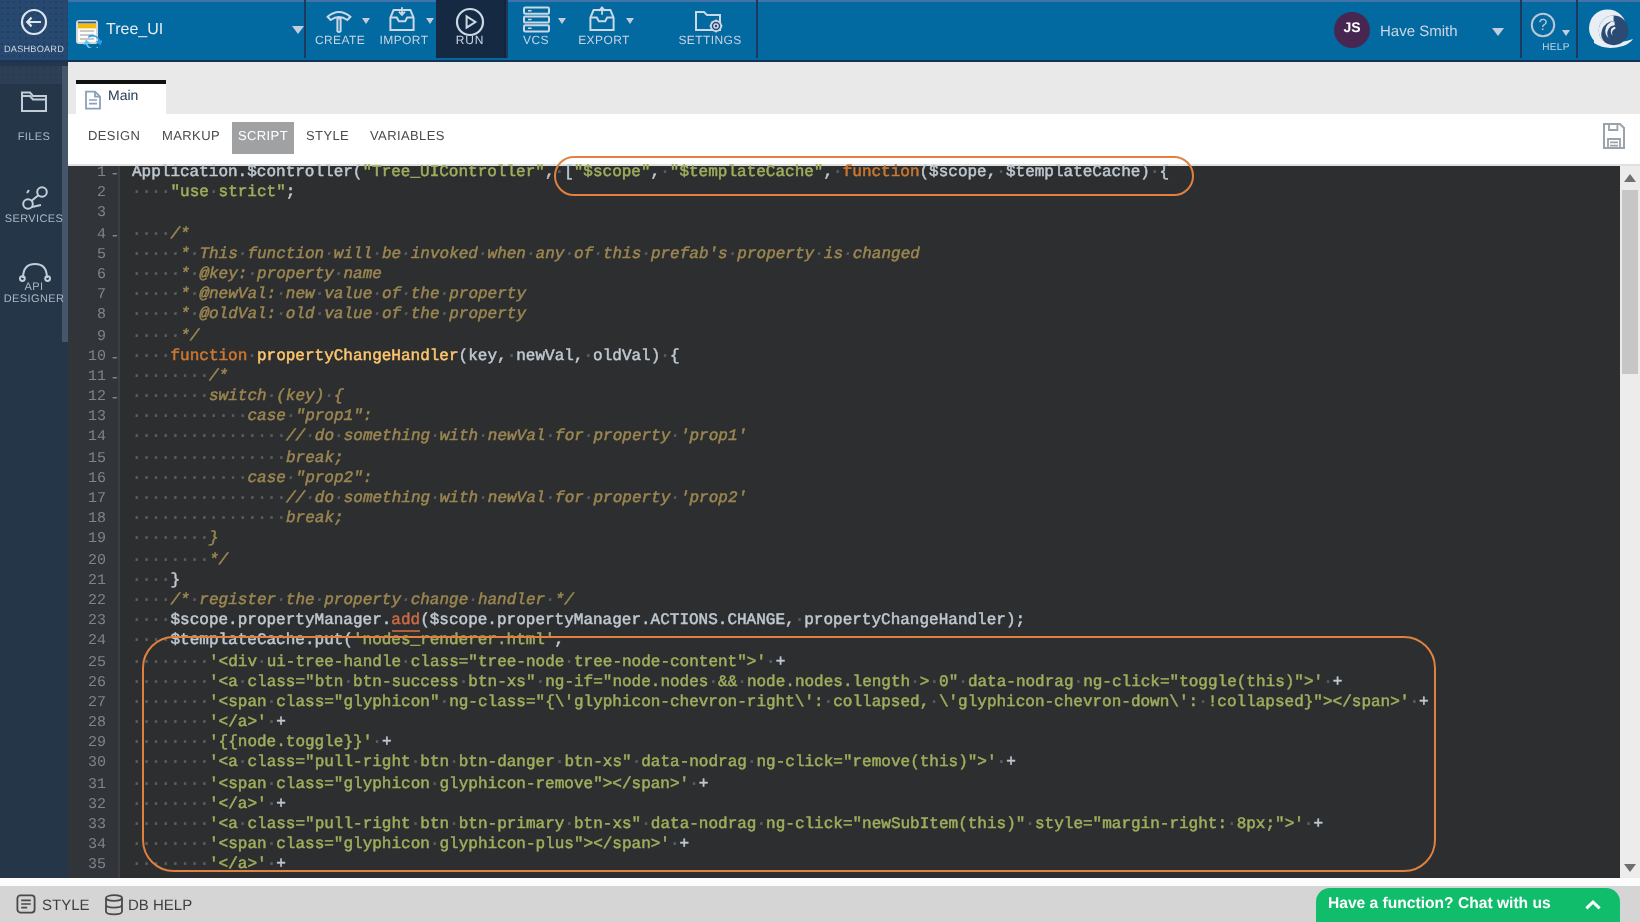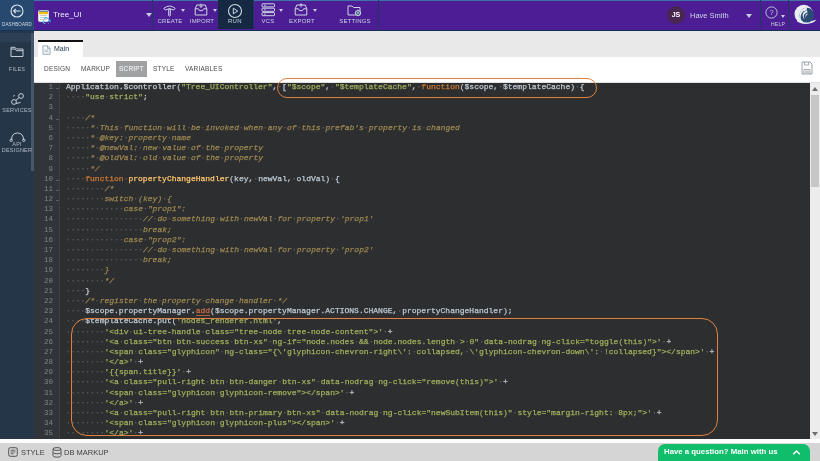--- a/index.html
+++ b/index.html
@@ -1,19 +1,19 @@
 <!DOCTYPE html>
 <html><head><meta charset="utf-8">
 <style>
 *{margin:0;padding:0;box-sizing:border-box}
 html,body{width:820px;height:461px;overflow:hidden;background:#e9e9e9}
 body{font-family:"Liberation Sans",sans-serif;position:relative}
 .abs{position:absolute}
 
-#topbar{left:34px;top:0;width:786px;height:31px;background:#4c1d95;border-bottom:1.5px solid #153253}
+#topbar{left:34px;top:0;width:786px;height:31px;background:#0369a1;border-bottom:1.5px solid #153253}
 #topbar .hl{position:absolute;left:0;top:0;width:100%;height:1px;background:#4273a8}
 .sep{position:absolute;top:0;width:1px;height:29px;background:#1d3a5e}
 .tbi{position:absolute;top:0;height:29px;text-align:center;color:#c9d4e2}
 .tbi .lbl{position:absolute;left:0;right:0;top:18px;font-size:6px;letter-spacing:.2px;color:#c9d4e2}
 .caret{position:absolute;width:0;height:0;border-left:3px solid transparent;border-right:3px solid transparent;border-top:4px solid #c2cedd}
 #runcell{position:absolute;left:184px;top:0;width:34px;height:29px;background:#152a42}
 
 #sidebar{left:0;top:0;width:34px;height:443px;background:#253649;color:#b6c1cd}
 #dash{position:absolute;left:0;top:0;width:34px;height:31px;background:radial-gradient(circle at 1px 1px,#223f63 .6px,transparent .7px) 0 0/3px 3px,#27496f;border-bottom:1.5px solid #17345a}
 #dstrip{position:absolute;left:0;top:33px;width:34px;height:9px;background:radial-gradient(circle at 1px 1px,#273a50 .6px,transparent .7px) 0 0/3px 3px,#2d3f55}
@@ -272,21 +272,21 @@
 <i>·</i><i>·</i><i>·</i><i>·</i><i>·</i><i>·</i><i>·</i><i>·</i><b class="c">}</b>
 <i>·</i><i>·</i><i>·</i><i>·</i><i>·</i><i>·</i><i>·</i><i>·</i><b class="c">*/</b>
 <i>·</i><i>·</i><i>·</i><i>·</i>}
 <i>·</i><i>·</i><i>·</i><i>·</i><b class="c">/*<i>·</i>register<i>·</i>the<i>·</i>property<i>·</i>change<i>·</i>handler<i>·</i>*/</b>
 <i>·</i><i>·</i><i>·</i><i>·</i>$scope.propertyManager.<b class="u">add</b>($scope.propertyManager.ACTIONS.CHANGE,<i>·</i>propertyChangeHandler);
 <i>·</i><i>·</i><i>·</i><i>·</i>$templateCache.put(<b class="s">'nodes_renderer.html'</b>,
 <i>·</i><i>·</i><i>·</i><i>·</i><i>·</i><i>·</i><i>·</i><i>·</i><b class="s">'&lt;div<i>·</i>ui-tree-handle<i>·</i>class="tree-node<i>·</i>tree-node-content"&gt;'</b><i>·</i>+
 <i>·</i><i>·</i><i>·</i><i>·</i><i>·</i><i>·</i><i>·</i><i>·</i><b class="s">'&lt;a<i>·</i>class="btn<i>·</i>btn-success<i>·</i>btn-xs"<i>·</i>ng-if="node.nodes<i>·</i>&amp;&amp;<i>·</i>node.nodes.length<i>·</i>&gt;<i>·</i>0"<i>·</i>data-nodrag<i>·</i>ng-click="toggle(this)"&gt;'</b><i>·</i>+
 <i>·</i><i>·</i><i>·</i><i>·</i><i>·</i><i>·</i><i>·</i><i>·</i><b class="s">'&lt;span<i>·</i>class="glyphicon"<i>·</i>ng-class="{\'glyphicon-chevron-right\':<i>·</i>collapsed,<i>·</i>\'glyphicon-chevron-down\':<i>·</i>!collapsed}"&gt;&lt;/span&gt;'</b><i>·</i>+
 <i>·</i><i>·</i><i>·</i><i>·</i><i>·</i><i>·</i><i>·</i><i>·</i><b class="s">'&lt;/a&gt;'</b><i>·</i>+
-<i>·</i><i>·</i><i>·</i><i>·</i><i>·</i><i>·</i><i>·</i><i>·</i><b class="s">'{{span.title}}'</b><i>·</i>+
+<i>·</i><i>·</i><i>·</i><i>·</i><i>·</i><i>·</i><i>·</i><i>·</i><b class="s">'{{node.toggle}}'</b><i>·</i>+
 <i>·</i><i>·</i><i>·</i><i>·</i><i>·</i><i>·</i><i>·</i><i>·</i><b class="s">'&lt;a<i>·</i>class="pull-right<i>·</i>btn<i>·</i>btn-danger<i>·</i>btn-xs"<i>·</i>data-nodrag<i>·</i>ng-click="remove(this)"&gt;'</b><i>·</i>+
 <i>·</i><i>·</i><i>·</i><i>·</i><i>·</i><i>·</i><i>·</i><i>·</i><b class="s">'&lt;span<i>·</i>class="glyphicon<i>·</i>glyphicon-remove"&gt;&lt;/span&gt;'</b><i>·</i>+
 <i>·</i><i>·</i><i>·</i><i>·</i><i>·</i><i>·</i><i>·</i><i>·</i><b class="s">'&lt;/a&gt;'</b><i>·</i>+
 <i>·</i><i>·</i><i>·</i><i>·</i><i>·</i><i>·</i><i>·</i><i>·</i><b class="s">'&lt;a<i>·</i>class="pull-right<i>·</i>btn<i>·</i>btn-primary<i>·</i>btn-xs"<i>·</i>data-nodrag<i>·</i>ng-click="newSubItem(this)"<i>·</i>style="margin-right:<i>·</i>8px;"&gt;'</b><i>·</i>+
 <i>·</i><i>·</i><i>·</i><i>·</i><i>·</i><i>·</i><i>·</i><i>·</i><b class="s">'&lt;span<i>·</i>class="glyphicon<i>·</i>glyphicon-plus"&gt;&lt;/span&gt;'</b><i>·</i>+
 <i>·</i><i>·</i><i>·</i><i>·</i><i>·</i><i>·</i><i>·</i><i>·</i><b class="s">'&lt;/a&gt;'</b><i>·</i>+</div>
 
 <div class="ann" style="left:277px;top:78px;width:320px;height:20px;border-radius:10px"></div>
 <div class="ann" style="left:71px;top:317.5px;width:647px;height:118px;border-radius:16px"></div>
 
@@ -299,20 +299,20 @@
 <div class="abs" id="botbar">
   <svg class="abs" style="left:8px;top:4px" width="10" height="10" viewBox="0 0 10 10" fill="none" stroke="#4a4a4a" stroke-width=".9">
     <rect x=".7" y=".7" width="8.6" height="8.6" rx="1.5"></rect>
     <path d="M2.6 3.2 h4.8 M2.6 5 h4.8 M2.6 6.8 h3" stroke-width=".8"></path>
   </svg>
   <div class="abs" style="left:21px;top:5px;font-size:7.5px;color:#3f3f3f">STYLE</div>
   <svg class="abs" style="left:52px;top:3.5px" width="10" height="11" viewBox="0 0 10 11" fill="none" stroke="#4a4a4a" stroke-width=".9">
     <ellipse cx="5" cy="2" rx="4" ry="1.4"></ellipse>
     <path d="M1 2 v6.8 q0 1.4 4 1.4 q4 0 4 -1.4 V2 M1 5.4 q0 1.4 4 1.4 q4 0 4 -1.4"></path>
   </svg>
-  <div class="abs" style="left:64px;top:5px;font-size:7.5px;color:#3f3f3f">DB MARKUP</div>
+  <div class="abs" style="left:64px;top:5px;font-size:7.5px;color:#3f3f3f">DB HELP</div>
 </div>
 <div class="abs" id="chat">
-  <div class="abs" style="left:6px;top:3px;font-size:7.8px;font-weight:bold;color:#fff">Have a question? Main with us</div>
+  <div class="abs" style="left:6px;top:3px;font-size:7.8px;font-weight:bold;color:#fff">Have a function? Chat with us</div>
   <svg class="abs" style="left:134px;top:5.5px" width="9" height="7" viewBox="0 0 9 7" fill="none" stroke="#fff" stroke-width="1.5">
       <path d="M1.2 5.2 L4.5 2 l3.3 3.2"></path>
     </svg>
 </div>
 
 </body></html>

